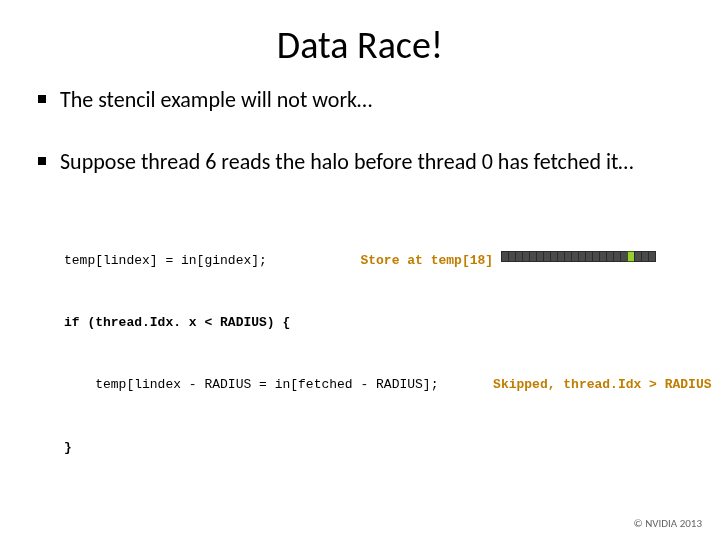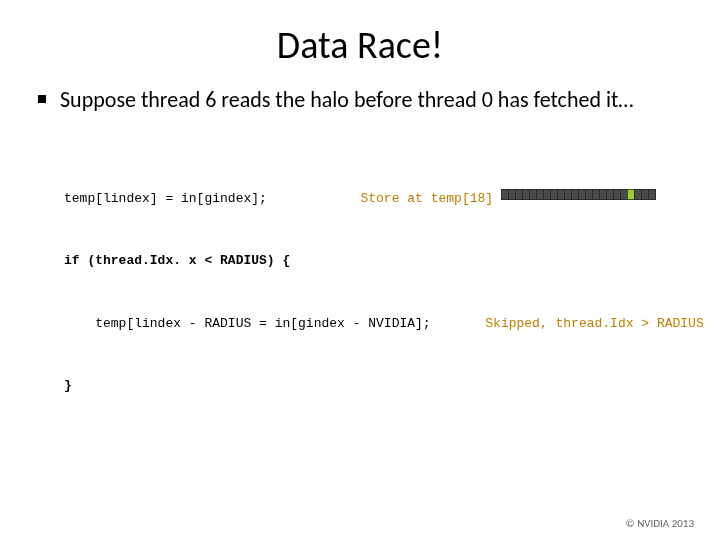--- a/index.html
+++ b/index.html
@@ -49,75 +49,76 @@
   .code-block {
     font-family: Consolas, "Courier New", monospace;
     font-size: 13px;
     white-space: pre;
     line-height: 1.6;
     margin-left: 26px;
     position: relative;
   }
   .ann {
     color: #c07d00;
-    font-weight: normal;
+    font-weight: bold;
     font-family: Consolas, "Courier New", monospace;
   }
   .cell-strip {
     display: inline-block;
     vertical-align: -2px;
   }
   .cell {
     display: inline-block;
     width: 8px;
     height: 11px;
     border: 1px solid #3a5a12;
     box-sizing: border-box;
     margin-right: -1px;
     vertical-align: top;
   }
   .cell.dark   { background: #4a4a4a; border-color:#2b2b2b; }
   .cell.lime   { background: #9acd32; }
   .copyright {
     position: absolute;
     bottom: 10px;
-    right: 26px;
+    right: 18px;
     font-size: 11px;
     color: #666;
     text-align: center;
   }
   
   .line { display:block;font-weight:bold; }
   .row { display:flex; align-items:flex-start; }
   .row .code-part { white-space:pre; }
   .row .ann-part  { white-space:pre; }
 </style>
 </head>
 <body>
 
 <div class="slide">
 
   <div class="title">Data Race!</div>
 
   <div class="body">
 
+    <div class="bullet">The stencil example will not work…</div>
 
     <div class="bullet">Suppose thread 6 reads the halo before thread 0 has fetched it…</div>
 
     <div class="code-block">
       <div class="row">
         <span class="code-part">temp[lindex] = in[gindex];</span>
         <span class="code-part">            </span>
         <span class="ann ann-part">Store at temp[18]</span>
         <span class="code-part"> </span>
         <span class="cell-strip" id="strip1"><span class="cell dark"></span><span class="cell dark"></span><span class="cell dark"></span><span class="cell dark"></span><span class="cell dark"></span><span class="cell dark"></span><span class="cell dark"></span><span class="cell dark"></span><span class="cell dark"></span><span class="cell dark"></span><span class="cell dark"></span><span class="cell dark"></span><span class="cell dark"></span><span class="cell dark"></span><span class="cell dark"></span><span class="cell dark"></span><span class="cell dark"></span><span class="cell dark"></span><span class="cell lime"></span><span class="cell dark"></span><span class="cell dark"></span><span class="cell dark"></span></span>
       </div>
       <span class="line">if (thread.Idx. x &lt; RADIUS) {</span>
       <div class="row">
-        <span class="code-part">    temp[lindex - RADIUS = in[gindex - NVIDIA];</span>
+        <span class="code-part">    temp[lindex - RADIUS = in[fetched - RADIUS];</span>
         <span class="code-part">       </span>
         <span class="ann ann-part">Skipped, thread.Idx &gt; RADIUS</span>
       </div>
       <span class="line">}</span>
       
       
       
     </div>
 
   </div>

